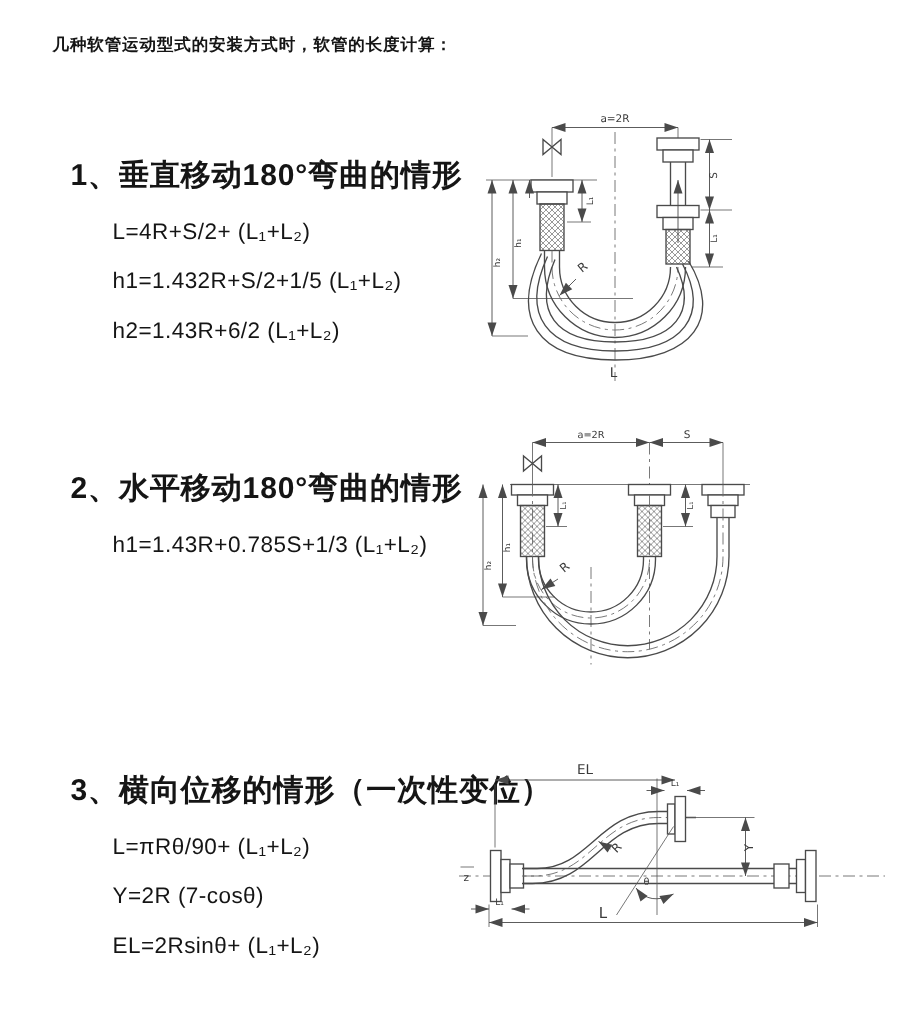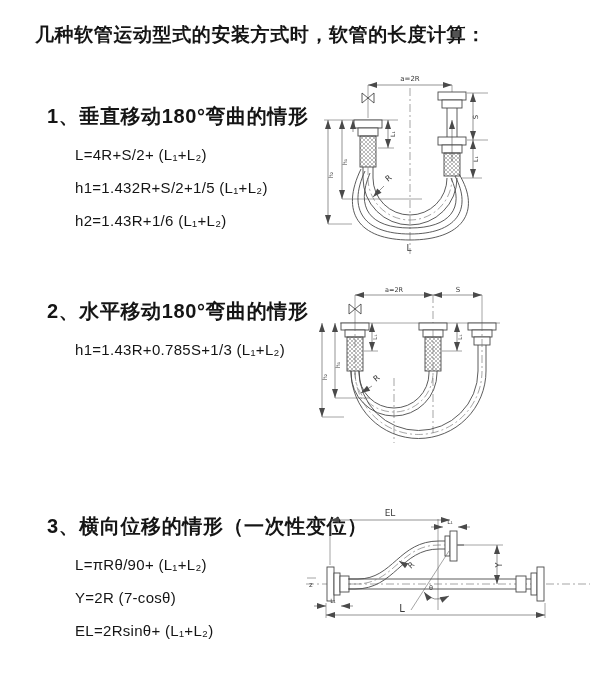--- a/index.html
+++ b/index.html
@@ -1,20 +1,20 @@
 <!DOCTYPE html>
 <html><head>
 <meta charset="utf-8">
 <style>
   html,body{margin:0;padding:0;background:#ffffff;}
   .page{position:relative;width:600px;height:675px;background:#ffffff;overflow:hidden;
         font-family:"Liberation Sans","DejaVu Sans",sans-serif;color:#151515;}
-  .title{position:absolute;left:35px;top:22px;font-size:19px;font-weight:bold;letter-spacing:.6px;}
+  .title{position:absolute;left:35px;top:22px;font-size:11px;font-weight:bold;letter-spacing:.6px;}
   .section{position:absolute;left:47px;}
-  .sec1{top:103px;} .sec2{top:298px;} .sec3{top:513px;}
+  .sec1{top:103px;} .sec2{top:312px;} .sec3{top:513px;}
   .heading{font-size:20px;font-weight:bold;margin:0 0 9px 0;letter-spacing:.6px;}
   .formula{font-size:15px;font-weight:normal;margin:16px 0 10px 28px;letter-spacing:.3px;white-space:nowrap;}
   .diagram{position:absolute;}
   .d1{left:310px;top:70px;} .d2{left:310px;top:283px;} .d3{left:298px;top:505px;}
   svg{display:block;}
   svg text{font-family:"DejaVu Sans","Liberation Sans",sans-serif;fill:#3a3a3a;}
   .ln{stroke:#4a4a4a;stroke-width:.9;fill:none;}
   .thin{stroke:#5a5a5a;stroke-width:.55;fill:none;}
   .dim{stroke:#4a4a4a;stroke-width:.6;fill:none;}
   .cl{stroke:#6a6a6a;stroke-width:.6;fill:none;stroke-dasharray:8 3 2 3;}
@@ -25,21 +25,21 @@
 <body>
 
 <div class="page">
 
   <div class="title">几种软管运动型式的安装方式时，软管的长度计算：</div>
 
   <div class="section sec1">
     <div class="heading">1、垂直移动180°弯曲的情形</div>
     <div class="formula">L=4R+S/2+ (L₁+L₂)</div>
     <div class="formula">h1=1.432R+S/2+1/5 (L₁+L₂)</div>
-    <div class="formula">h2=1.43R+1/6 (L₁+L₂)</div>
+    <div class="formula">h2=1.43R+6/2 (L₁+L₂)</div>
   </div>
 
   <div class="section sec2">
     <div class="heading">2、水平移动180°弯曲的情形</div>
     <div class="formula">h1=1.43R+0.785S+1/3 (L₁+L₂)</div>
   </div>
 
   <div class="section sec3">
     <div class="heading">3、横向位移的情形（一次性变位）</div>
     <div class="formula">L=πRθ/90+ (L₁+L₂)</div>

